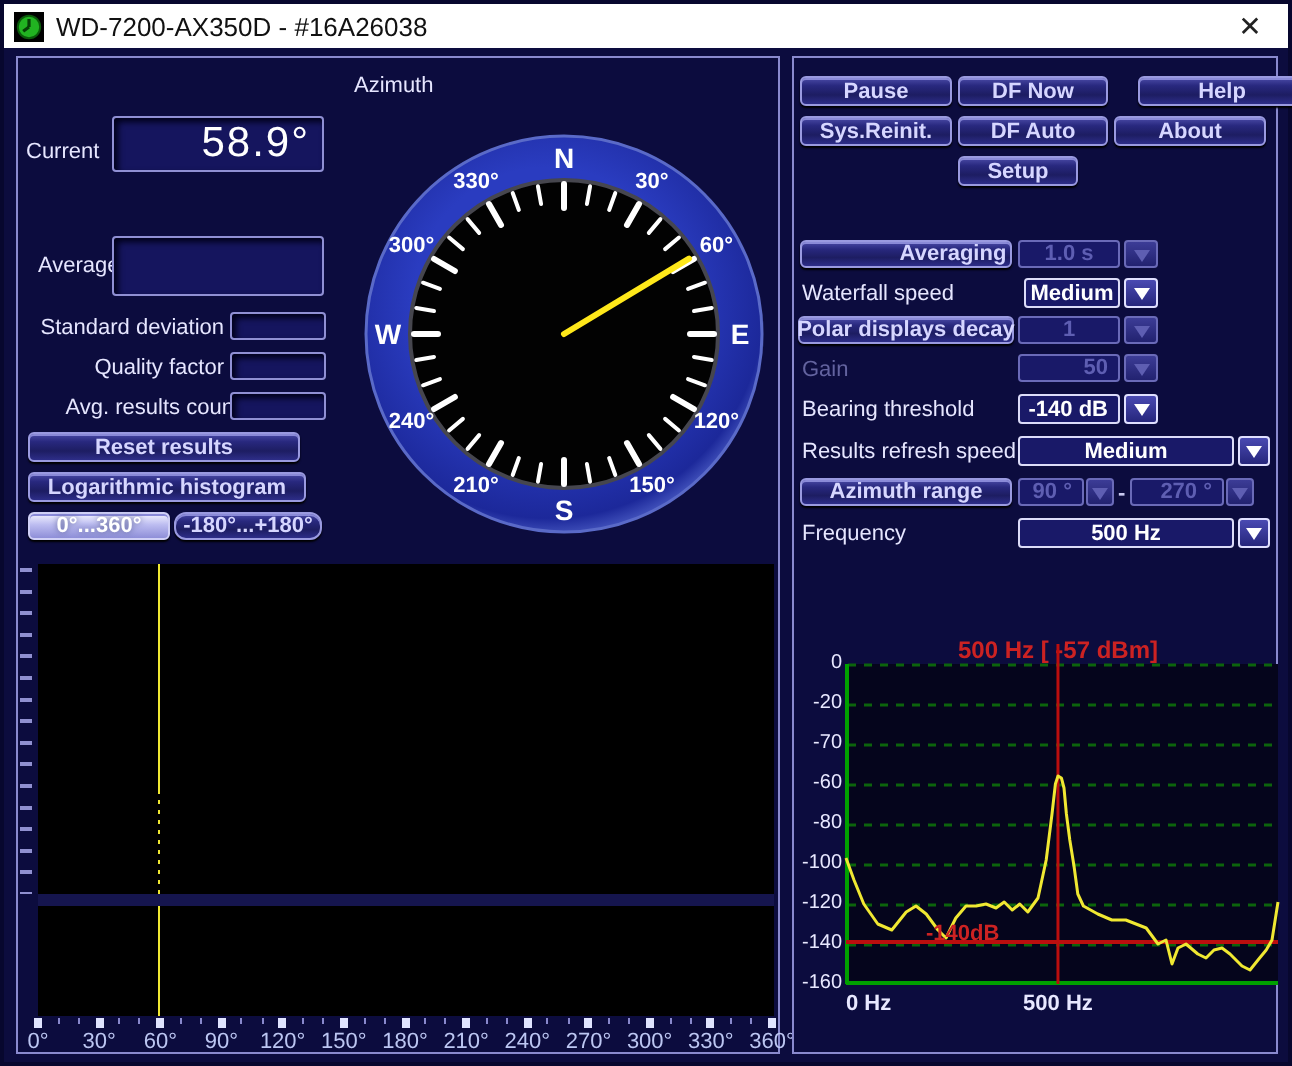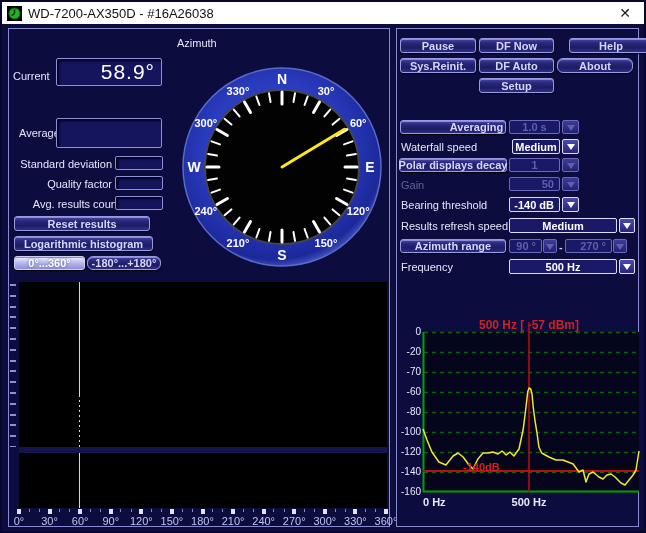--- a/index.html
+++ b/index.html
@@ -240,22 +240,22 @@
       </div>
   </div>
 
   <div class="panel panel-right">
 
     <div class="btn" style="left:3px;top:9px;width:76px;height:15px;">Pause</div>
     <div class="btn" style="left:82px;top:9px;width:75px;height:15px;">DF Now</div>
     <div class="btn" style="left:172px;top:9px;width:84px;height:15px;">Help</div>
     <div class="btn" style="left:3px;top:29px;width:76px;height:15px;">Sys.Reinit.</div>
     <div class="btn" style="left:82px;top:29px;width:75px;height:15px;">DF Auto</div>
-    <div class="btn" style="left:160px;top:29px;width:76px;height:15px;border-radius:6px;">About</div>
-    <div class="btn" style="left:82px;top:49px;width:75px;height:15px;">Setup</div>
+    <div class="btn" style="left:160px;top:29px;width:76px;height:15px;">About</div>
+    <div class="btn" style="left:82px;top:49px;width:60px;height:15px;">Setup</div>
 
     <div class="btn" style="left:3px;top:91px;width:106px;height:14px;padding-left:47px;">Averaging</div>
     <div class="valbox" style="left:112px;top:91px;width:51px;height:14px;">1.0 s</div>
     <div class="arrowbtn" style="left:165px;top:91px;width:17px;height:14px;">
         <span class="tri"></span>
       </div>
 
     <div class="lbl abs" style="left:4px;top:112px;">Waterfall speed</div>
     <div class="valbox on" style="left:115px;top:110px;width:48px;height:15px;">Medium</div>
     <div class="arrowbtn on" style="left:165px;top:110px;width:17px;height:15px;">

